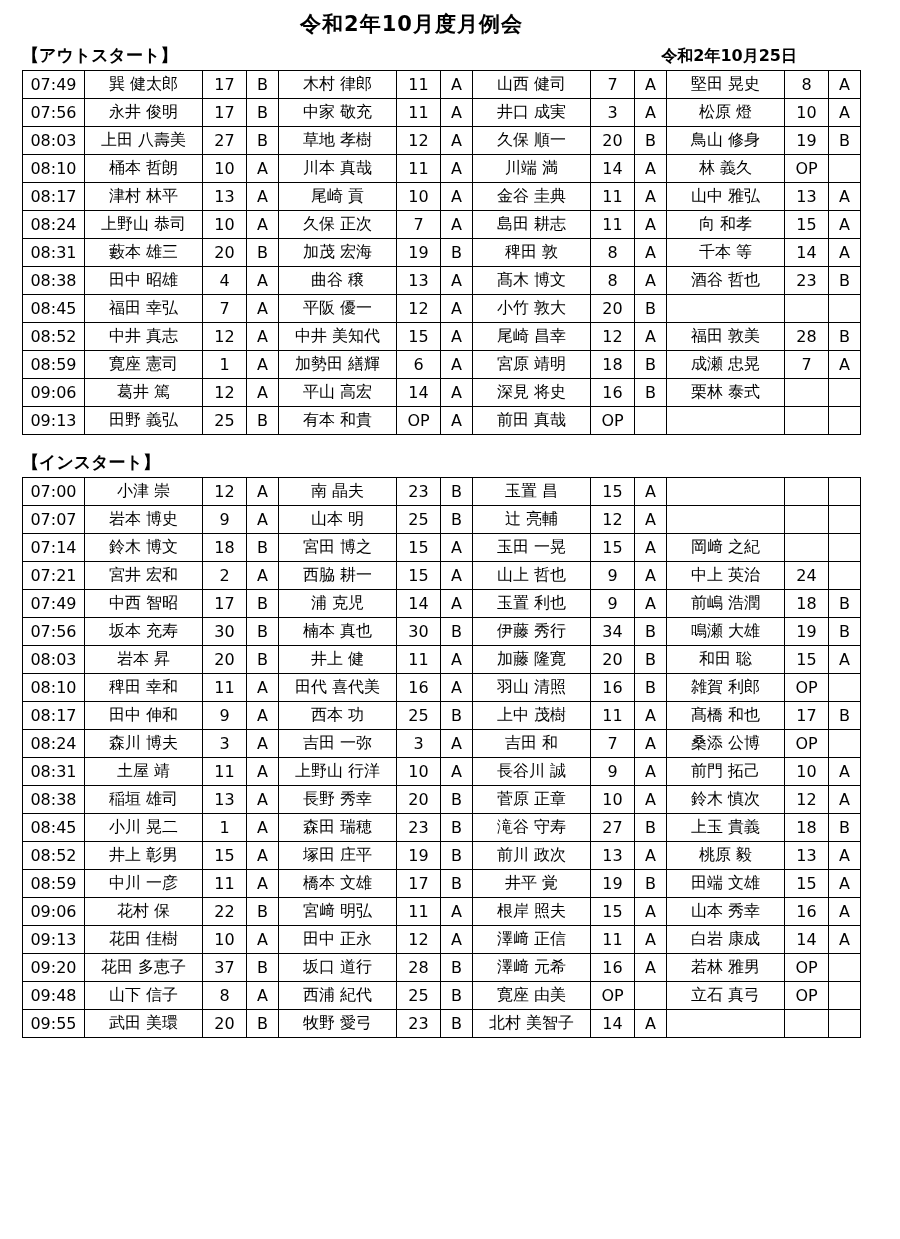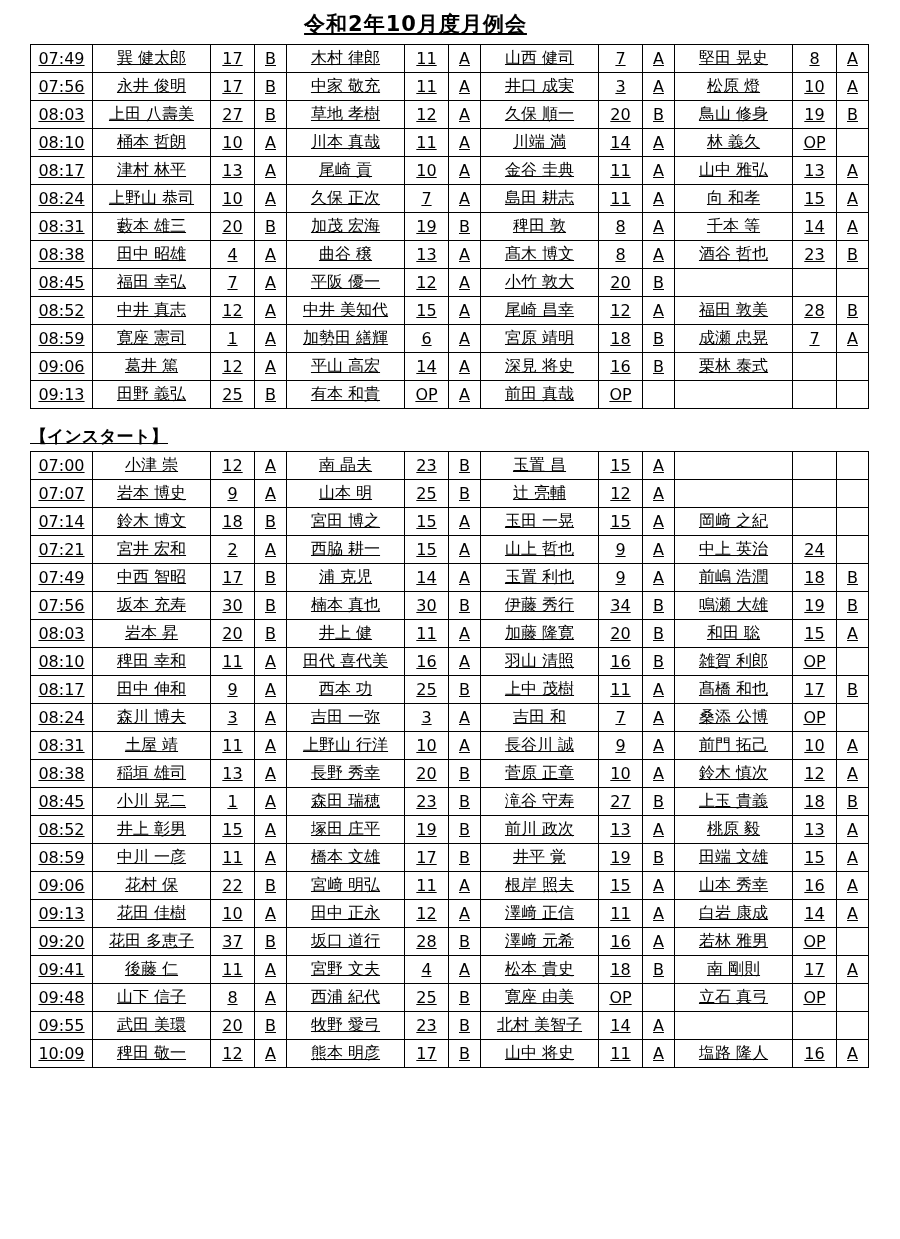--- a/index.html
+++ b/index.html
@@ -10,22 +10,21 @@
   }
   body {
     width: 900px;
     height: 1239px;
     font-family: "DejaVu Sans", "Liberation Sans", sans-serif;
     color: #000000;
     position: relative;
   }
   .page {
     width: 815px;
-    padding: 6px 14px 0 30px;
-    text-decoration: underline;
+    padding: 6px 14px 0 22px;
   }
   .doc-title {
     text-align: center;
     font-size: 21px;
     font-weight: bold;
     letter-spacing: 1px;
     margin: 4px 0 6px 0;
   }
   .section-head {
     display: flex;
@@ -65,20 +64,24 @@
   }
   .shrink { font-size: 14px; }
 </style>
 </head>
 <body>
 
 <div class="page">
 
   <div class="doc-title">令和2年10月度月例会</div>
 
+  <div class="section-head">
+    <div class="section-label">【アウトスタート】</div>
+    <div class="section-date">令和2年10月25日</div>
+  </div>
 
   <table class="sheet">
     <tbody id="tbody-0">
         <tr>
           <td class="time">07:49</td>
           <td class="name">巽 健太郎</td>
           <td class="num">17</td>
           <td class="flag">B</td>
           <td class="name">木村 律郎</td>
           <td class="num">11</td>
@@ -545,35 +548,20 @@
           <td class="num">28</td>
           <td class="flag">B</td>
           <td class="name">澤﨑 元希</td>
           <td class="num">16</td>
           <td class="flag">A</td>
           <td class="name">若林 雅男</td>
           <td class="num">OP</td>
           <td class="flag"></td>
         </tr>
         <tr>
-          <td class="time">09:41</td>
-          <td class="name">後藤 仁</td>
-          <td class="num">11</td>
-          <td class="flag">A</td>
-          <td class="name">宮野 文夫</td>
-          <td class="num">4</td>
-          <td class="flag">A</td>
-          <td class="name">松本 貴史</td>
-          <td class="num">18</td>
-          <td class="flag">B</td>
-          <td class="name">南 剛則</td>
-          <td class="num">17</td>
-          <td class="flag">A</td>
-        </tr>
-        <tr>
           <td class="time">09:48</td>
           <td class="name">山下 信子</td>
           <td class="num">8</td>
           <td class="flag">A</td>
           <td class="name">西浦 紀代</td>
           <td class="num">25</td>
           <td class="flag">B</td>
           <td class="name">寛座 由美</td>
           <td class="num">OP</td>
           <td class="flag"></td>
@@ -589,31 +577,16 @@
           <td class="name">牧野 愛弓</td>
           <td class="num">23</td>
           <td class="flag">B</td>
           <td class="name shrink">北村 美智子</td>
           <td class="num">14</td>
           <td class="flag">A</td>
           <td class="name"></td>
           <td class="num"></td>
           <td class="flag"></td>
         </tr>
-        <tr>
-          <td class="time">10:09</td>
-          <td class="name">稗田 敬一</td>
-          <td class="num">12</td>
-          <td class="flag">A</td>
-          <td class="name">熊本 明彦</td>
-          <td class="num">17</td>
-          <td class="flag">B</td>
-          <td class="name">山中 将史</td>
-          <td class="num">11</td>
-          <td class="flag">A</td>
-          <td class="name">塩路 隆人</td>
-          <td class="num">16</td>
-          <td class="flag">A</td>
-        </tr>
       </tbody>
   </table>
 
 </div>
 
 </body></html>

